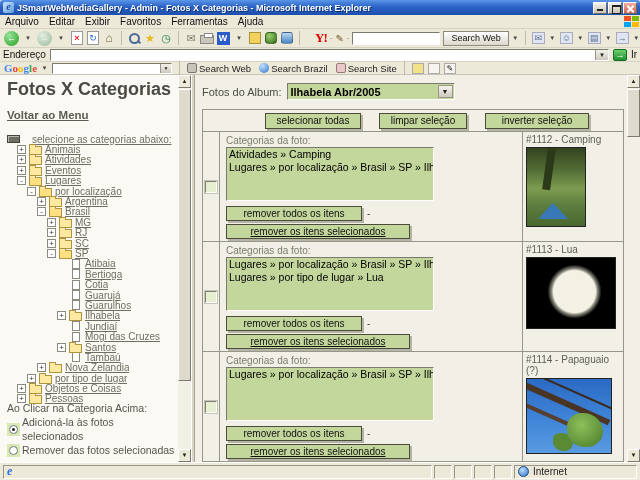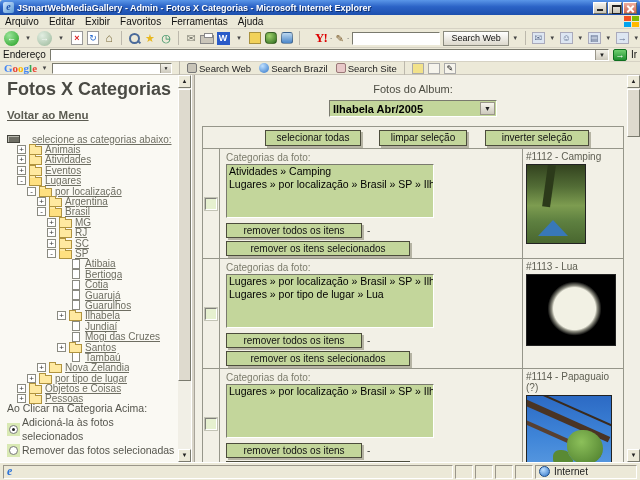--- a/index.html
+++ b/index.html
@@ -137,21 +137,21 @@
   .tree-link { color:#6e6e62; text-decoration:underline; overflow:hidden; }
   #radio-box { position:absolute; left:0; bottom:5px; font-size:10.5px; color:#55554d; line-height:14px; }
   .radio-line { display:flex; align-items:center; }
   .radio-wrap { width:13px; height:13px; background:#d9e9b4; display:flex; align-items:center;
     justify-content:center; margin-right:2px; flex:0 0 auto; }
   .radio { width:9px; height:9px; border-radius:50%; border:1px solid #777; background:#fff; position:relative; }
   .radio.checked::after { content:''; position:absolute; inset:2px; border-radius:50%; background:#222; }
 
   
   #main-inner { position:absolute; left:7px; top:8px; right:16px; bottom:0; }
-  #album-row { display:flex; align-items:center; gap:5px; font-size:11px; color:#4c4c42;flex-direction:column; }
+  #album-row { display:flex; align-items:center; gap:5px; font-size:11px; color:#4c4c42; }
   #album-select { width:168px; height:17px; background:#c3d69b; border:1px solid;
     border-color:#7a7a6e #fff #fff #7a7a6e; display:flex; align-items:center; font-size:11px;
     color:#000; padding-left:3px; position:relative; font-weight:bold; }
   #album-select .arrow { position:absolute; right:1px; top:1px; bottom:1px; width:15px;
     background:linear-gradient(#f6f4ec,#cdc9bd); border:1px solid #9a968a; font-size:7px;
     display:flex; align-items:center; justify-content:center; color:#222; }
 
   #photos-table { margin-top:9px; border:1px solid #96968a; }
   #header-row { height:22px; border-bottom:1px solid #96968a; display:flex; align-items:center;
     padding-left:62px; gap:18px; }
@@ -167,21 +167,21 @@
   .checkbox { width:12px; height:12px; background:#e6f0d0; border:1px solid; border-color:#80807a #fff #fff #80807a;
     outline:1px solid #c4c4b6; }
   .cell-mid { flex:1; padding:3px 6px 2px 6px; border-right:1px solid #96968a; }
   .cat-label { font-size:10px; color:#7c7c6c; line-height:11px; }
   .listbox { width:208px; height:54px; background:#c3d69b; border:1px solid;
     border-color:#7a7a6e #fff #fff #7a7a6e; margin-top:1px; overflow:hidden; }
   .option { font-size:10.5px; line-height:12.5px; color:#000; padding-left:2px; white-space:nowrap; }
   .btn-line { margin-top:5px; display:flex; align-items:center; gap:5px; }
   .btn-line + .btn-line { margin-top:3px; }
   .btn-remove-all { width:136px; height:15px; font-size:10px; }
-  .btn-remove-sel { width:184px; height:15px; font-size:10px; }
+  .btn-remove-sel { width:184px; height:15px; font-size:10px;text-decoration:underline; }
   .dash { font-size:10px; color:#444; }
   .cell-photo { width:100px; flex:0 0 auto; padding:2px 3px; font-size:10px; color:#5e5e52; }
   .photo-title { line-height:11px; }
   .thumb { margin-top:2px; border:1px solid #222; position:relative; overflow:hidden; }
   .thumb-camping { width:60px; height:80px;
     background:linear-gradient(180deg,#33431f 0%,#536d36 28%,#7d9c50 52%,#5e8040 72%,#49672f 100%); }
   .thumb-camping::after { content:''; position:absolute; bottom:7px; left:11px;
     border-left:15px solid transparent; border-right:15px solid transparent; border-bottom:16px solid #3878b8; }
   .thumb-camping::before { content:''; position:absolute; top:0; left:18px; width:8px; height:42px;
     background:#2c3a1a; transform:rotate(8deg); }
@@ -194,21 +194,21 @@
     background:radial-gradient(circle at 40% 35%,#8cc05a,#4a7a2a); border-radius:45% 60% 50% 55%;
     box-shadow:-22px 12px 0 -8px #5a8a34; }
 
   
   #statusbar { position:absolute; left:0; right:0; bottom:0; height:18px; background:#ece9d8;
     border-top:1px solid #fff; display:flex; align-items:center; gap:2px; padding:0 3px; font-size:10px; color:#222; }
   .sb-main { flex:1; height:14px; border:1px solid; border-color:#9a968a #fff #fff #9a968a;
     display:flex; align-items:center; padding-left:3px; gap:3px; }
   .e-icon { color:#2e74d8; font:italic bold 12px/11px "Liberation Serif",serif; }
   .sb-pane { width:18px; height:14px; border:1px solid; border-color:#9a968a #fff #fff #9a968a; }
-  .sb-zone { width:102px; height:14px; border:1px solid; border-color:#9a968a #fff #fff #9a968a;
+  .sb-zone { width:123px; height:14px; border:1px solid; border-color:#9a968a #fff #fff #9a968a;
     display:flex; align-items:center; gap:4px; padding-left:3px; }
   .globe { width:11px; height:11px; border-radius:50%;
     background:radial-gradient(circle at 35% 30%,#bfe0ff,#2e74c8); border:1px solid #1a4a88; }
 </style>
 </head>
 <body>
 
 <div id="titlebar">
   <span class="ie-icon">e</span>
   <span id="title-text">JSmartWebMediaGallery - Admin - Fotos X Categorias - Microsoft Internet Explorer</span>

